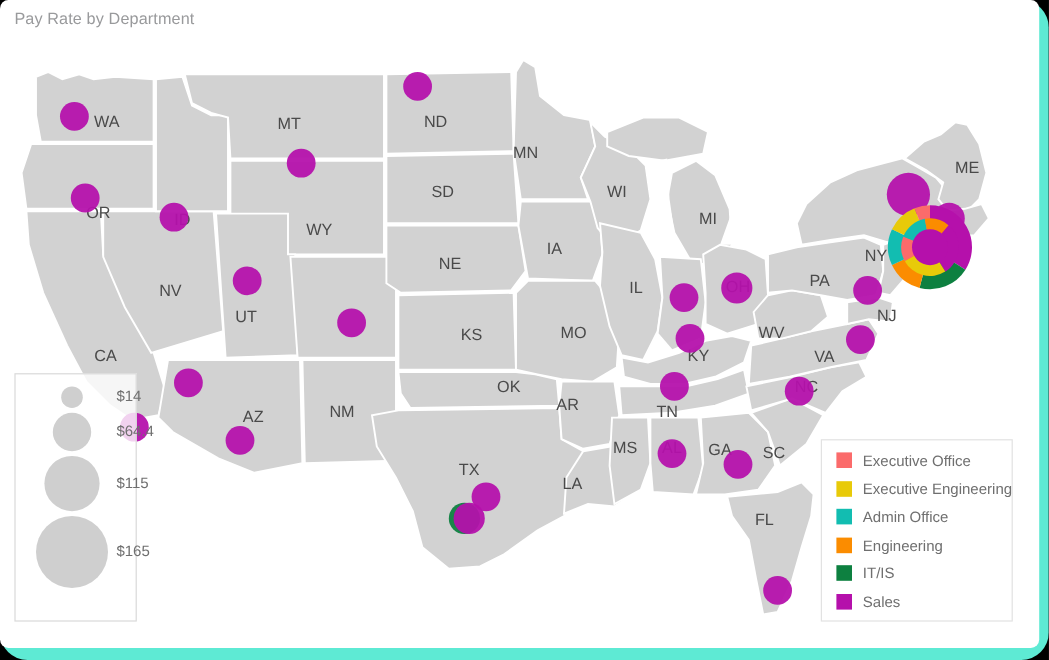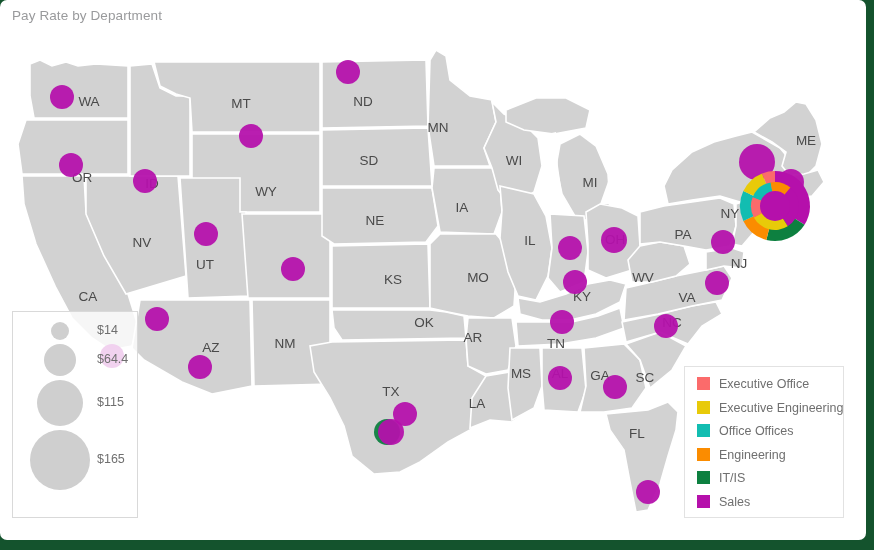--- a/index.html
+++ b/index.html
@@ -6,21 +6,22 @@
   html, body {
     margin: 0; padding: 0;
     width: 874px; height: 550px;
     background: #000000;
     font-family: "Liberation Sans", sans-serif;
     overflow: hidden;
   }
   #stage {
     position: relative;
     width: 874px; height: 550px;
-    background: #14532d;
+    background: #5eead4;
+    border-radius: 23px;
   }
   
   #card {
     position: absolute;
     left: 0; top: 0;
     width: 866px; height: 540px;
     background: #ffffff;
     border-radius: 7px 7px 7px 7px;
     overflow: hidden;
   }
@@ -49,21 +50,21 @@
   }
   .lake { fill:#ffffff; stroke:none; }
 
   
   .bubble { opacity: 0.94; }
 
   
   #size-legend {
     position: absolute;
     left: 12px; top: 311px;
-    width: 126px; height: 207px;
+    width: 102px; height: 207px;
     background: rgba(255,255,255,0.80);
     border: 1px solid #d9d9d9;
   }
   #size-legend svg { display:block; }
   .sl-circle { fill:#cfcfcf; }
   .sl-label {
     font-family: "Liberation Sans", sans-serif;
     font-size: 12.5px;
     fill: #6f6f6f;
     dominant-baseline: middle;
@@ -268,21 +269,21 @@
         <div class="legend-row">
           <span class="legend-swatch" style="background: rgb(251, 107, 107);"></span>
           <span class="legend-text">Executive Office</span>
         </div>
         <div class="legend-row">
           <span class="legend-swatch" style="background: rgb(232, 202, 9);"></span>
           <span class="legend-text">Executive Engineering</span>
         </div>
         <div class="legend-row">
           <span class="legend-swatch" style="background: rgb(18, 189, 177);"></span>
-          <span class="legend-text">Office Offices</span>
+          <span class="legend-text">Admin Office</span>
         </div>
         <div class="legend-row">
           <span class="legend-swatch" style="background: rgb(251, 140, 0);"></span>
           <span class="legend-text">Engineering</span>
         </div>
         <div class="legend-row">
           <span class="legend-swatch" style="background: rgb(13, 128, 64);"></span>
           <span class="legend-text">IT/IS</span>
         </div>
         <div class="legend-row">

